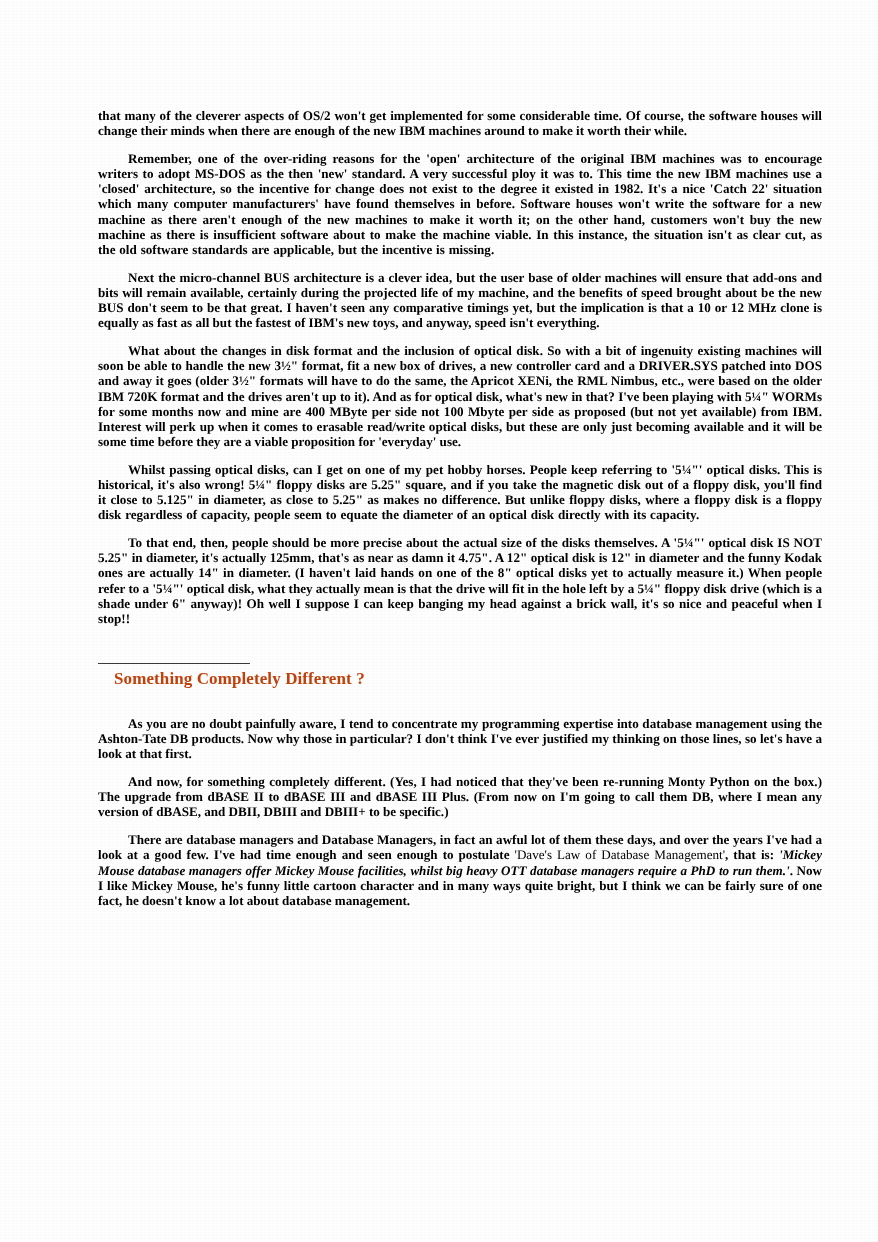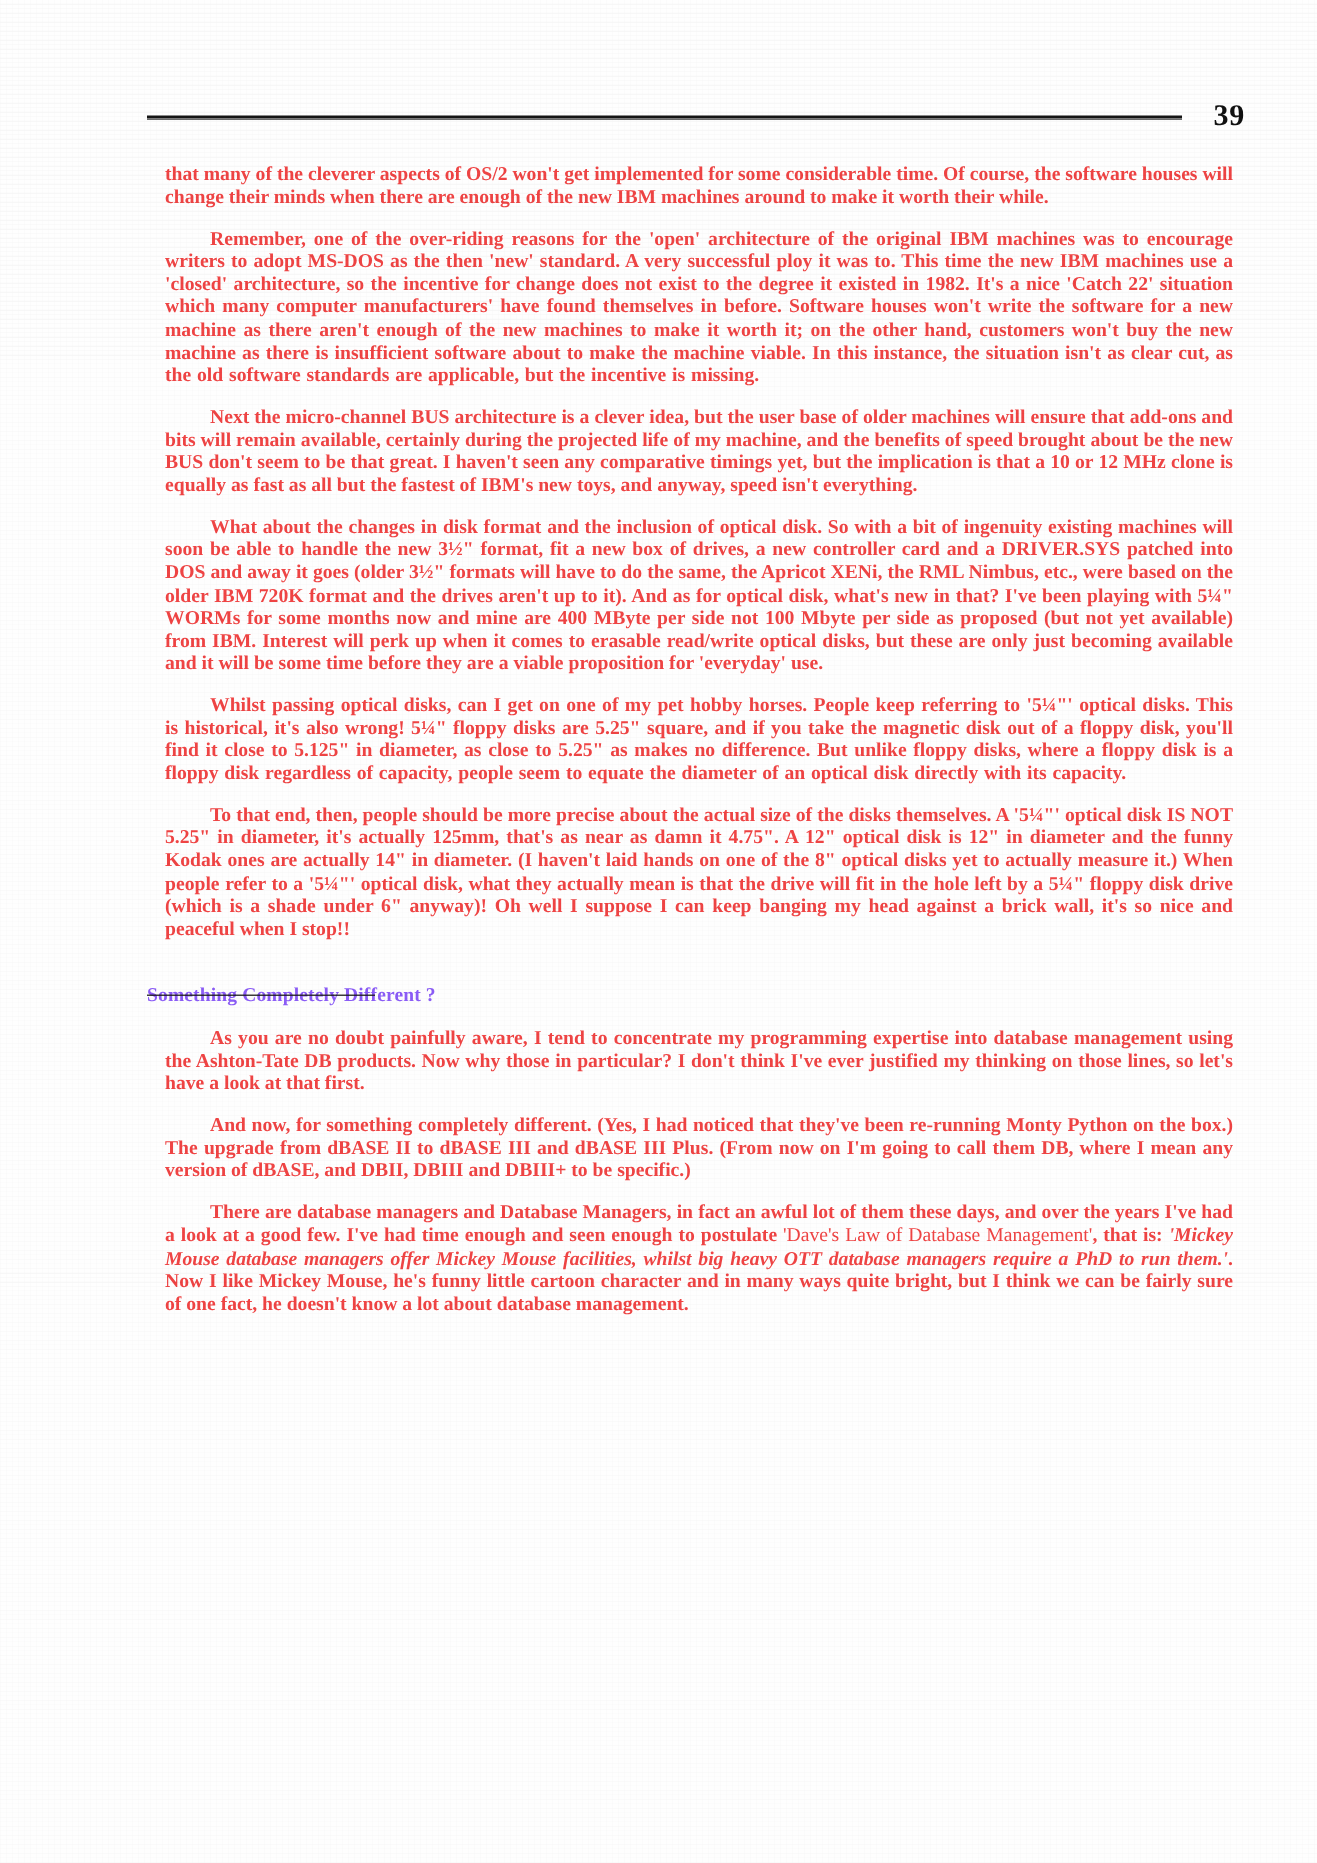--- a/index.html
+++ b/index.html
@@ -55,51 +55,51 @@
 
   
   .col {
     position: absolute;
     left: 98px;
     top: 108px;
     width: 724px;
   }
 
   p.para {
-    margin: 0 0 13px 12px;
+    margin: 0 0 13px 0;
     font-size: 13.1px;
     line-height: 15.1px;
     text-align: justify;
     text-indent: 30px;
-    color: #ef4444;
+    color: #000000;
     font-weight: 600;
     -webkit-font-smoothing: none;
     text-rendering: geometricPrecision;
   }
   p.para.noindent { text-indent: 0; }
 
   
   p.para.loose { word-spacing: 0.6px; }
 
   b, strong { font-weight: 400; }
   i, em { }
 
   
   .heading-wrap {
     position: relative;
     margin: 16px 0 13px 0;
     display: inline-block;
   }
   h2.heading {
-    margin: 0;
-    font-size: 13px;
+    margin: 16px;
+    font-size: 17px;
     line-height: 16px;
     font-weight: 800;
     letter-spacing: 0.1px;
-    color: #8b5cf6;
+    color: #c2410c;
     white-space: nowrap;
   }
   
   .scanline {
     position: absolute;
     left: 0;
     top: 8px;
     width: 152px;
     height: 1.6px;
     background: #1a1a1a;
@@ -117,24 +117,20 @@
     background:
       repeating-linear-gradient(0deg, rgba(0,0,0,0.5) 0px, rgba(0,0,0,0) 1px, rgba(0,0,0,0) 3px),
       repeating-linear-gradient(90deg, rgba(0,0,0,0.35) 0px, rgba(0,0,0,0) 1px, rgba(0,0,0,0) 4px);
   }
 </style>
 </head>
 <body>
 
 <div class="page">
 
-  <div class="header">
-    <div class="header-rule"></div>
-    <div class="folio">39</div>
-  </div>
 
   <div class="col">
 
     <p class="para noindent">that many of the cleverer aspects of OS/2 won't get implemented for some considerable time.  Of course, the software houses will change their minds when there are enough of the new IBM machines around to make it worth their while.</p>
 
     <p class="para loose">Remember, one of the over-riding reasons for the 'open' architecture of the original IBM machines was to encourage writers to adopt MS-DOS as the then 'new' standard.  A very successful ploy it was to.  This time the new IBM machines use a 'closed' architecture, so the incentive for change does not exist to the degree it existed in 1982.  It's a nice 'Catch 22' situation which many computer manufacturers' have found themselves in before.  Software houses won't write the software for a new machine as there aren't enough of the new machines to make it worth it; on the other hand, customers won't buy the new machine as there is insufficient software about to make the machine viable.  In this instance, the situation isn't as clear cut, as the old software standards are applicable, but the incentive is missing.</p>
 
     <p class="para">Next the micro-channel BUS architecture is a clever idea, but the user base of older machines will ensure that add-ons and bits will remain available, certainly during the projected life of my machine, and the benefits of speed brought about be the new BUS don't seem to be that great.  I haven't seen any comparative timings yet, but the implication is that a 10 or 12 MHz clone is equally as fast as all but the fastest of IBM's new toys, and anyway, speed isn't everything.</p>
 
     <p class="para">What about the changes in disk format and the inclusion of optical disk.  So with a bit of ingenuity existing machines will soon be able to handle the new 3½" format, fit a new box of drives, a new controller card and a DRIVER.SYS patched into DOS and away it goes (older 3½" formats will have to do the same, the Apricot XENi, the RML Nimbus, etc., were based on the older IBM 720K format and the drives aren't up to it).  And as for optical disk, what's new in that?  I've been playing with 5¼" WORMs for some months now and mine are 400 MByte per side not 100 Mbyte per side as proposed (but not yet available) from IBM.  Interest will perk up when it comes to erasable read/write optical disks, but these are only just becoming available and it will be some time before they are a viable proposition for 'everyday' use.</p>

